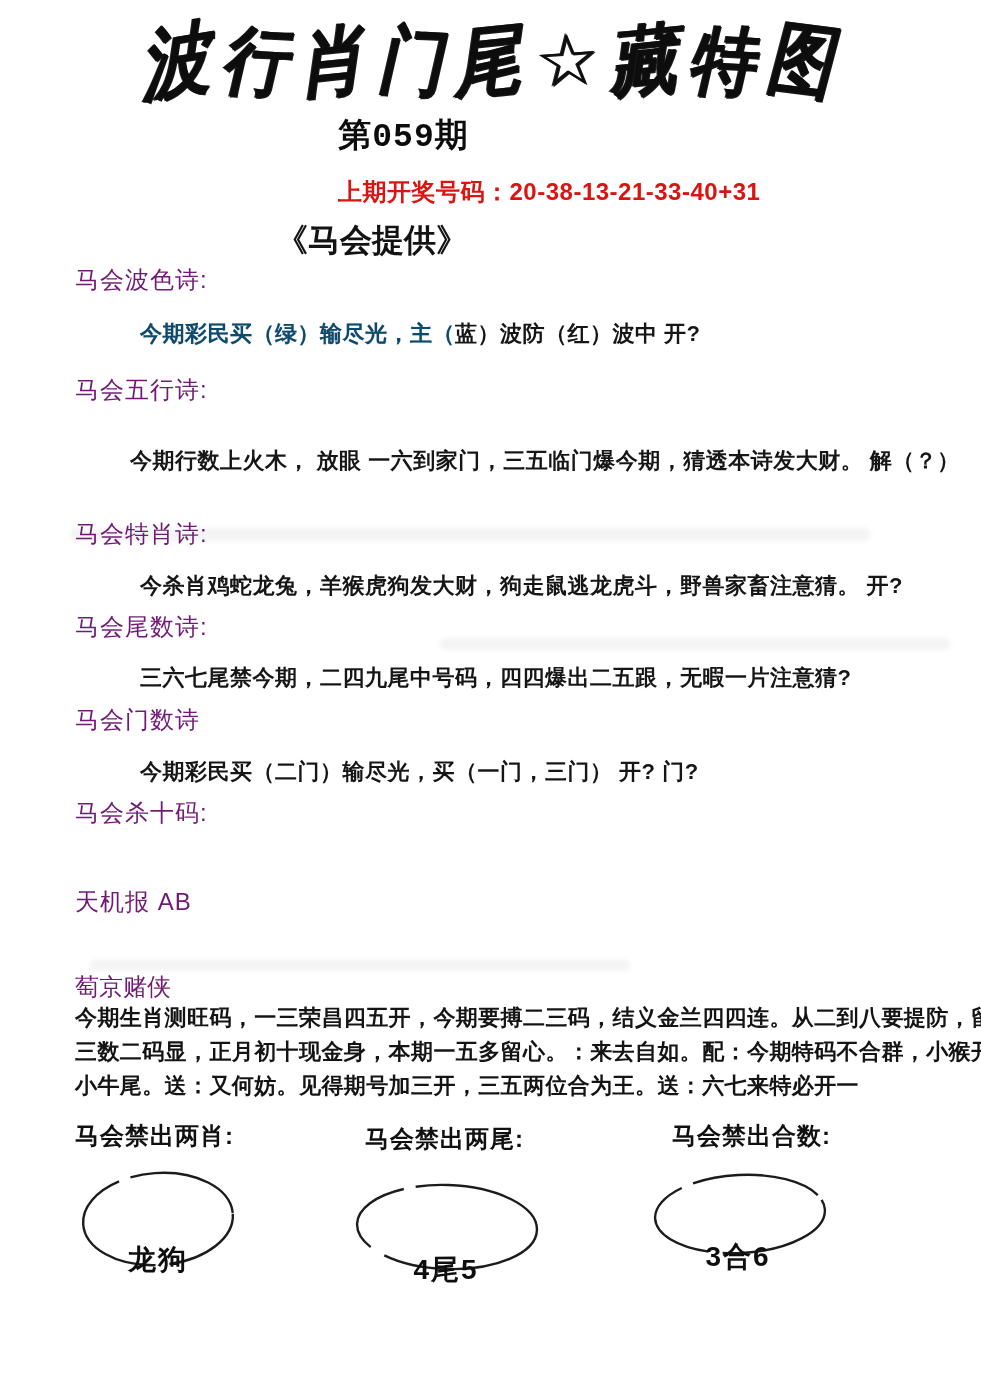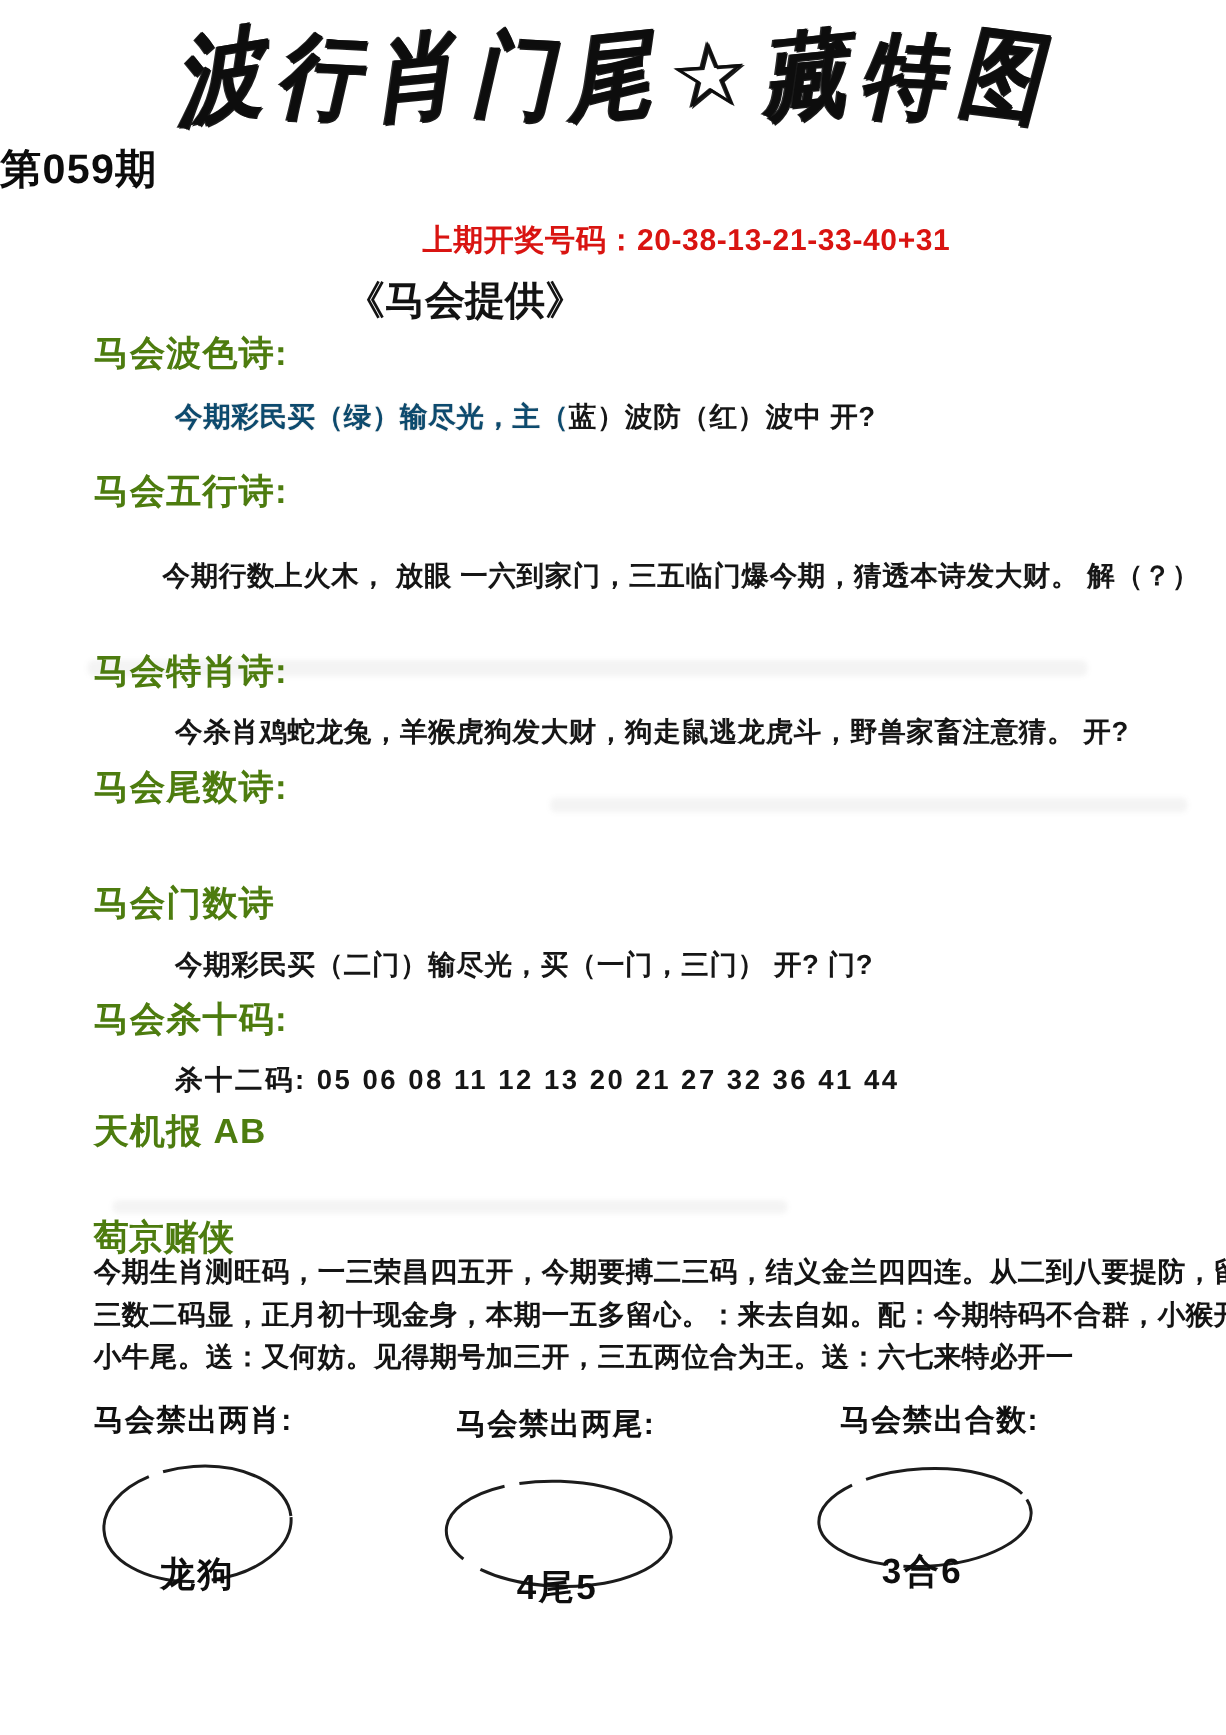--- a/index.html
+++ b/index.html
@@ -30,37 +30,38 @@
     transform-origin:50% 60%;
     text-shadow:1px 1px 0 #1a1a1a, -1px 0 0 #2a2a2a;
   }
   .title .ch:nth-child(odd){transform:skewX(-14deg) rotate(-6deg) scaleY(1.18);}
   .title .ch:nth-child(even){transform:skewX(-10deg) rotate(3deg) scaleY(1.12);}
   .title .ch:nth-child(1){transform:skewX(-18deg) rotate(-10deg) scaleY(1.25);}
   .title .ch:nth-child(6){font-size:72px;transform:rotate(-4deg);}
   .title .ch:nth-child(9){transform:skewX(-8deg) rotate(7deg) scaleY(1.2);}
 
   .issue{
-    top:113px;left:0;width:807px;text-align:left;
+    top:113px;left:0;width:807px;text-align:center;
     font-size:33px;font-weight:900;color:#0c0c0c;
     letter-spacing:1px;
+    font-family:Liberation Mono, monospace;
   }
   .lastdraw{
     top:176px;left:338px;
     font-size:24px;font-weight:900;
     letter-spacing:0.5px;
   }
   .provider{
     top:219px;left:276px;
     font-size:32px;font-weight:700;color:#131313;
   }
 
   .sec-label{
     left:75px;
-    font-size:28px;font-weight:700;color:#4d7c0f;
+    font-size:24px;font-weight:400;color:#701a75;
     letter-spacing:1px;
   }
   .poem{
     left:140px;
     font-size:22px;font-weight:800;color:#161616;
     letter-spacing:0.5px;
   }
   .poem .faded{color:#0c4a6e;text-shadow:0 0 1px #b5b5b5;font-weight:700;}
 
   .para-line{
@@ -106,26 +107,26 @@
   <div class="abs poem" style="top:446px;left:130px">今期行数上火木， 放眼 一六到家门，三五临门爆今期，猜透本诗发大财。 解（？）</div>
 
   <div class="bleed" style="top:528px;left:70px;width:800px;height:13px"></div>
   <div class="bleed" style="top:638px;left:440px;width:510px;height:12px"></div>
   <div class="bleed" style="top:960px;left:90px;width:540px;height:11px"></div>
 
   <div class="abs sec-label" style="top:518px">马会特肖诗:</div>
   <div class="abs poem" style="top:571px">今杀肖鸡蛇龙兔，羊猴虎狗发大财，狗走鼠逃龙虎斗，野兽家畜注意猜。 开?</div>
 
   <div class="abs sec-label" style="top:611px">马会尾数诗:</div>
+  <div class="abs poem" style="top:663px">三六七尾禁今期，二四九尾中号码，四四爆出二五跟，无暇一片注意猜?</div>
 
   <div class="abs sec-label" style="top:704px">马会门数诗</div>
   <div class="abs poem" style="top:757px">今期彩民买（二门）输尽光，买（一门，三门） 开? 门?</div>
 
   <div class="abs sec-label" style="top:797px">马会杀十码:</div>
-  <div class="abs poem" style="top:849px;letter-spacing:2px">杀十二码: 05 06 08 11 12 13 20 21 27 32 36 41 44</div>
 
   <div class="abs sec-label" style="top:886px">天机报 AB</div>
 
   <div class="abs sec-label" style="top:971px;letter-spacing:0">萄京赌侠</div>
   <div class="abs para-line" style="top:1003px">今期生肖测旺码，一三荣昌四五开，今期要搏二三码，结义金兰四四连。从二到八要提防，留意</div>
   <div class="abs para-line" style="top:1037px">三数二码显，正月初十现金身，本期一五多留心。：来去自如。配：今期特码不合群，小猴开道</div>
   <div class="abs para-line" style="top:1071px">小牛尾。送：又何妨。见得期号加三开，三五两位合为王。送：六七来特必开一</div>
 
   <div class="abs bot-label" style="top:1120px;left:75px">马会禁出两肖:</div>
   <svg class="oval-svg" style="top:1168px;left:78px" width="160" height="102" viewBox="0 0 160 102">

